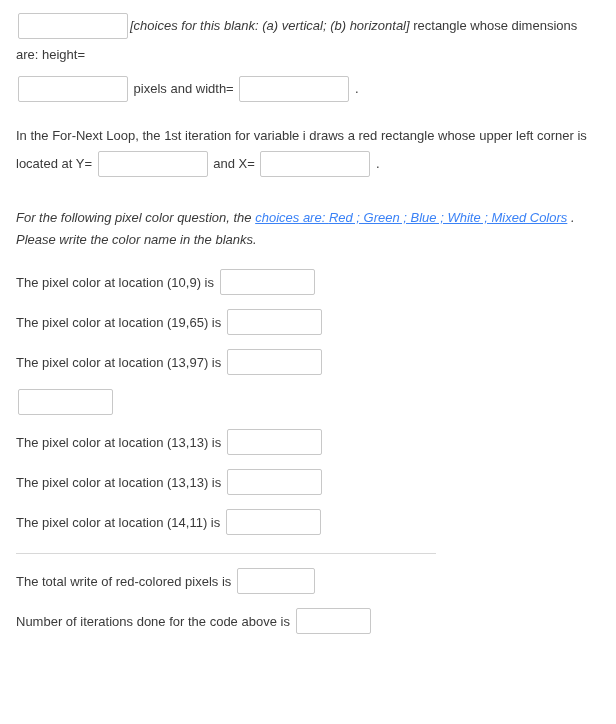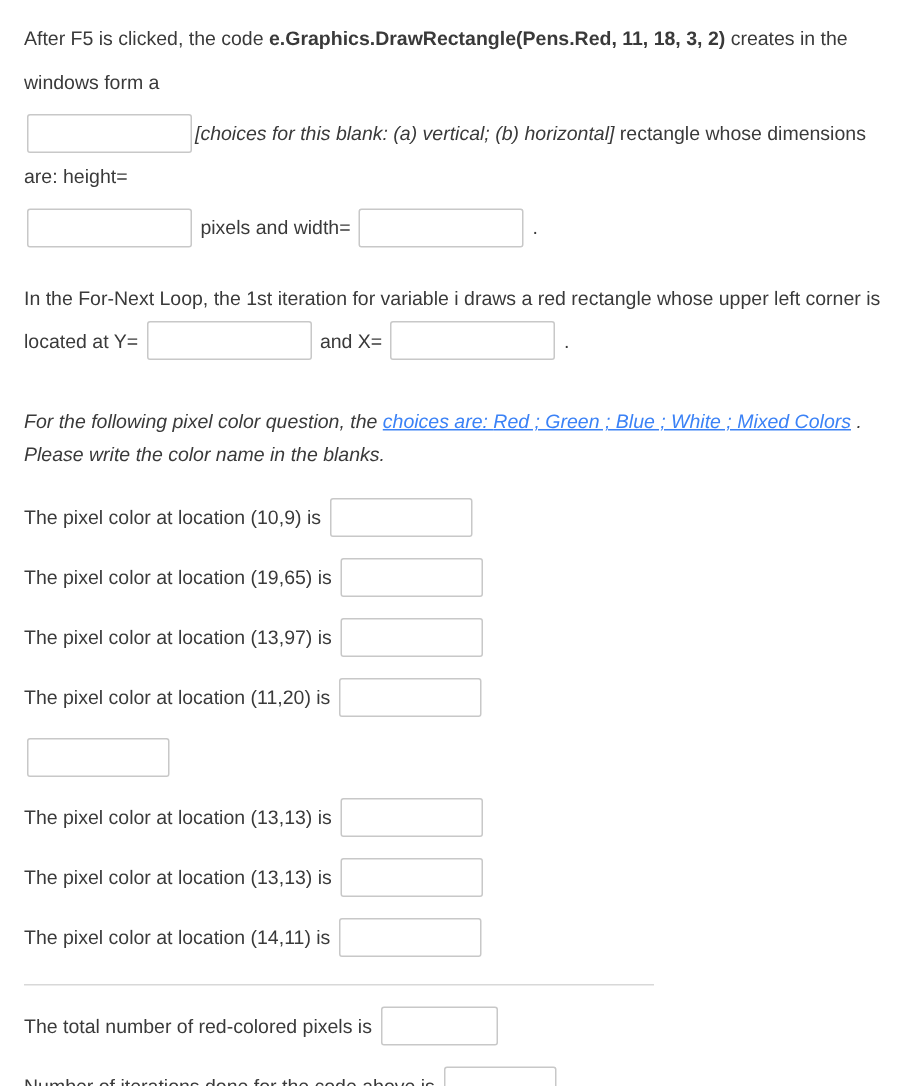--- a/index.html
+++ b/index.html
@@ -57,23 +57,20 @@
       margin: 18px 0 14px 0;
       width: 420px;
     }
     .spacer { height: 10px; }
   </style>
 </head>
 <body>
 
 <div class="question-block">
   <div class="row">
-    <span>After F5 is clicked, the code </span><span class="bold">e.Graphics.DrawRectangle(Pens.Red, 11, 18, 3, 2)</span><span> creates in the windows form a </span>
-  </div>
-  <div class="row">
     <input class="blank w110" style=""><span class="italic">[choices for this blank: (a) vertical; (b) horizontal]</span><span> rectangle whose dimensions are: height=</span>
   </div>
   <div class="row">
     <input class="blank w110" style=""><span> pixels and width=</span> <input class="blank w110" style=""> <span>.</span>
   </div>
 </div>
 
 <div class="spacer"></div>
 
 <div class="question-block">
@@ -95,39 +92,36 @@
   <div class="pixel-row">
     <span>The pixel color at location (10,9) is</span> <input class="blank w95" style="">
   </div>
   <div class="pixel-row">
     <span>The pixel color at location (19,65) is</span> <input class="blank w95" style="">
   </div>
   <div class="pixel-row">
     <span>The pixel color at location (13,97) is</span> <input class="blank w95" style="">
   </div>
   <div class="pixel-row">
-    <span>The pixel color at location (11,20) is</span> <input class="blank w95" style="">
-  </div>
-  <div class="pixel-row">
      <input class="blank w95" style="">
   </div>
   <div class="pixel-row">
     <span>The pixel color at location (13,13) is</span> <input class="blank w95" style="">
   </div>
   <div class="pixel-row">
     <span>The pixel color at location (13,13) is</span> <input class="blank w95" style="">
   </div>
   <div class="pixel-row">
     <span>The pixel color at location (14,11) is</span> <input class="blank w95" style="">
   </div>
 </div>
 
 <hr class="sep">
 
 <div>
   <div class="pixel-row">
-    <span>The total number of red-colored pixels is</span> <input class="blank w78" style="">
+    <span>The total write of red-colored pixels is</span> <input class="blank w78" style="">
   </div>
   <div class="pixel-row">
     <span>Number of iterations done for the code above is</span> <input class="blank w75" style="">
   </div>
 
 </div>
 
 </body></html>

